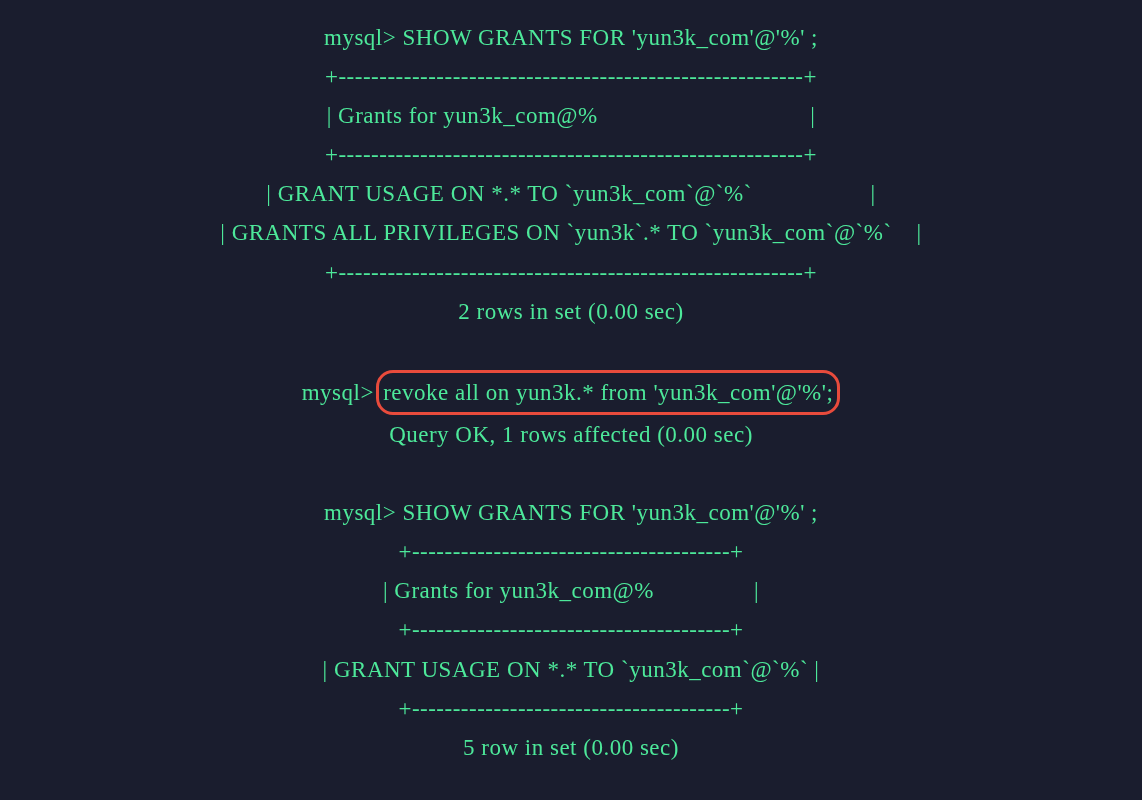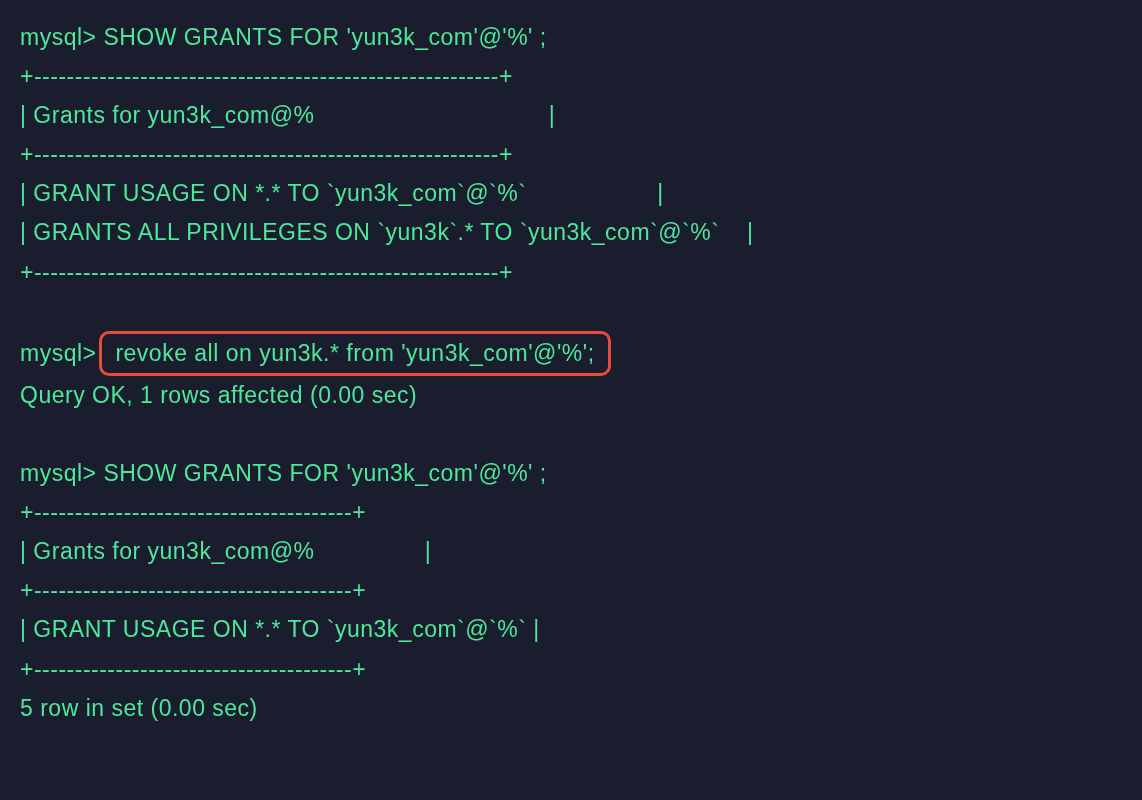--- a/index.html
+++ b/index.html
@@ -16,46 +16,48 @@
       line-height: 1.7;
       padding: 18px 20px;
       width: 1142px;
       height: 800px;
       overflow: hidden;
       letter-spacing: 0.5px;
     }
     
     .terminal-line {
       white-space: pre;
-      font-family: Liberation Sans, sans-serif;
+      font-family: Liberation Serif, serif;
+      text-align: center;
     }
     
     .highlight-box {
       display: inline-block;
       border: 3px solid #e84b3c;
-      border-radius: 10px;
-      padding: 0px 13px;
+      border-radius: 17px;
+      padding: 0px 4px;
       margin-left: -4px;
     }
     
     .empty-line {
       height: 1.7em;
     }
   </style>
 </head>
 <body>
 
 <div>
   <div class="terminal-line"><span>mysql&gt;</span> <span>SHOW GRANTS FOR 'yun3k_com'@'%' ;</span></div>
   <div class="terminal-line">+---------------------------------------------------------+</div>
   <div class="terminal-line">| Grants for yun3k_com@%                                  |</div>
   <div class="terminal-line">+---------------------------------------------------------+</div>
   <div class="terminal-line">| GRANT USAGE ON *.* TO `yun3k_com`@`%`                   |</div>
   <div class="terminal-line">| GRANTS ALL PRIVILEGES ON `yun3k`.* TO `yun3k_com`@`%`    |</div>
   <div class="terminal-line">+---------------------------------------------------------+</div>
+  <div class="terminal-line">2 rows in set (0.00 sec)</div>
   <div class="empty-line"></div>
   <div class="terminal-line"><span>mysql&gt;</span> <span class="highlight-box">revoke all on yun3k.* from 'yun3k_com'@'%';</span></div>
   <div class="terminal-line">Query OK, 1 rows affected (0.00 sec)</div>
   <div class="empty-line"></div>
   <div class="terminal-line"><span>mysql&gt;</span> <span>SHOW GRANTS FOR 'yun3k_com'@'%' ;</span></div>
   <div class="terminal-line">+---------------------------------------+</div>
   <div class="terminal-line">| Grants for yun3k_com@%                |</div>
   <div class="terminal-line">+---------------------------------------+</div>
   <div class="terminal-line">| GRANT USAGE ON *.* TO `yun3k_com`@`%` |</div>
   <div class="terminal-line">+---------------------------------------+</div>

